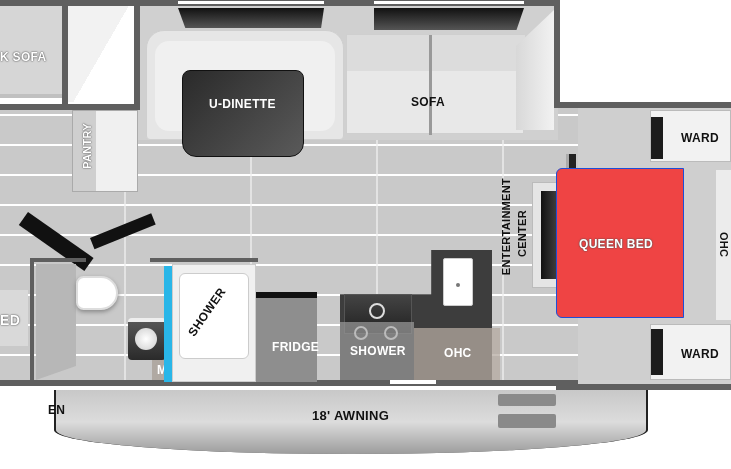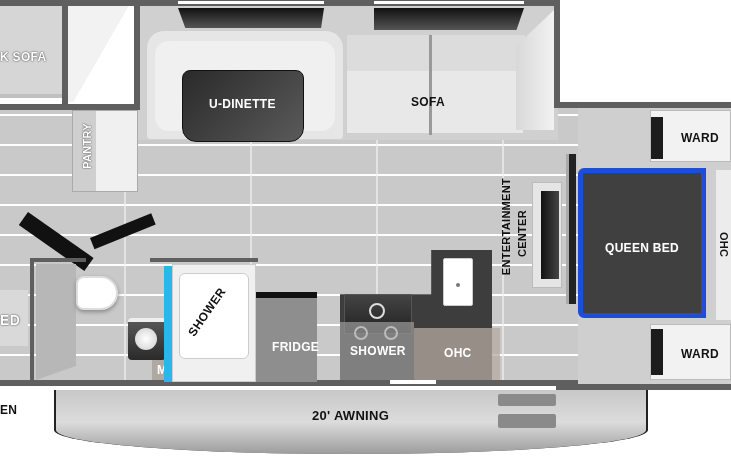--- a/index.html
+++ b/index.html
@@ -45,21 +45,21 @@
 <div class="abs" style="left:374px;top:8px;width:150px;height:22px;background:linear-gradient(180deg,#111,#555);clip-path:polygon(0 0,100% 0,95% 100%,0 100%);"></div>
 
 <div class="abs" style="left:0;top:6px;width:62px;height:92px;background:#d6d6d6;border-bottom:4px solid #c0c0c0;">
   <span class="lbl lbl-light" style="left:0;top:44px;font-size:12px;">K SOFA</span>
 </div>
 <div class="abs" style="left:68px;top:6px;width:66px;height:96px;background:linear-gradient(120deg,#f2f2f2 0 50%,#ffffff 50%);"></div>
 
 <div class="abs" style="left:146px;top:30px;width:198px;height:110px;background:#e6e6e6;border-radius:18px 18px 4px 4px;border:1px solid #cfcfcf;">
   <div class="abs" style="left:8px;top:10px;width:180px;height:90px;background:#f0f0f0;border-radius:14px;"></div>
 </div>
-<div class="abs" style="left:182px;top:70px;width:122px;height:72px;background:linear-gradient(135deg,#2a2a2a,#5a5a5a);border-radius:8px 8px 14px 14px;border:1px solid #111;">
+<div class="abs" style="left:182px;top:70px;width:122px;height:87px;background:linear-gradient(135deg,#2a2a2a,#5a5a5a);border-radius:8px 8px 14px 14px;border:1px solid #111;">
   <span class="lbl lbl-light" style="left:26px;top:26px;font-size:12px;text-shadow:none;">U-DINETTE</span>
 </div>
 
 <div class="abs" style="left:346px;top:34px;width:178px;height:100px;background:#e8e8e8;border:1px solid #cfcfcf;text-decoration:underline;">
   <div class="abs" style="left:0;top:0;width:178px;height:36px;background:#dcdcdc;"></div>
   <div class="abs" style="left:82px;top:0;width:3px;height:100px;background:#999;"></div>
   <span class="lbl lbl-dark" style="left:64px;top:60px;font-size:12px;">SOFA</span>
 </div>
 <div class="abs" style="left:516px;top:10px;width:38px;height:120px;background:linear-gradient(90deg,#d8d8d8,#f2f2f2);clip-path:polygon(0 30%,100% 0,100% 100%,0 100%);"></div>
 
@@ -115,38 +115,38 @@
 <div class="abs" style="left:532px;top:182px;width:30px;height:106px;background:#e5e5e5;border:1px solid #bbb;">
   <div class="abs" style="left:8px;top:8px;width:18px;height:88px;background:linear-gradient(90deg,#111,#444);"></div>
 </div>
 <div class="abs" style="left:566px;top:154px;width:10px;height:150px;background:#222;border-left:3px solid #aaa;"></div>
 
 <div class="abs" style="left:578px;top:108px;width:153px;height:276px;background:#cfcfcf;"></div>
 <div class="abs" style="left:650px;top:110px;width:81px;height:52px;background:#f2f2f2;border:1px solid #bbb;">
   <div class="abs" style="left:0;top:6px;width:12px;height:42px;background:#1c1c1c;"></div>
   <span class="lbl lbl-dark" style="left:30px;top:20px;font-size:12px;">WARD</span>
 </div>
-<div class="abs" style="left:578px;top:168px;width:128px;height:150px;background:#404040;border:5px solid #1d4ed8;border-radius:6px 0 0 6px;">
+<div class="abs" style="left:556px;top:168px;width:128px;height:150px;background:#ef4444;border:1px solid #1d4ed8;border-radius:6px 0 0 6px;">
   <span class="lbl lbl-light" style="left:22px;top:68px;font-size:12px;">QUEEN BED</span>
 </div>
 <div class="abs" style="left:716px;top:170px;width:15px;height:150px;background:#ececec;">
   <span class="lbl lbl-dark vtext" style="left:2px;top:62px;font-size:11px;transform:none;">OHC</span>
 </div>
 <div class="abs" style="left:650px;top:324px;width:81px;height:56px;background:#f2f2f2;border:1px solid #bbb;">
   <div class="abs" style="left:0;top:4px;width:12px;height:46px;background:#1c1c1c;"></div>
   <span class="lbl lbl-dark" style="left:30px;top:22px;font-size:12px;">WARD</span>
 </div>
 
 <div class="abs" style="left:390px;top:380px;width:46px;height:4px;background:#ffffff;"></div>
 <div class="abs" style="left:498px;top:392px;width:58px;height:38px;">
   <div class="abs" style="left:0;top:0;width:58px;height:14px;background:#8a8a8a;border-radius:2px;"></div>
   <div class="abs" style="left:0;top:20px;width:58px;height:16px;background:#8a8a8a;border-radius:2px;"></div>
 </div>
 
 <div class="abs" style="left:54px;top:390px;width:594px;height:64px;background:linear-gradient(180deg,#c8c8c8 0%,#dcdcdc 50%,#9c9c9c 100%);border-radius:0 0 50% 50% / 0 0 24px 24px;border-left:2px solid #222;border-right:2px solid #222;">
-  <span class="lbl lbl-dark" style="left:256px;top:18px;font-size:13px;">20' AWNING</span>
+  <span class="lbl lbl-dark" style="left:256px;top:18px;font-size:13px;">18' AWNING</span>
 </div>
 <div class="abs" style="left:498px;top:392px;width:58px;height:38px;">
   <div class="abs" style="left:0;top:2px;width:58px;height:12px;background:#8a8a8a;border-radius:2px;"></div>
   <div class="abs" style="left:0;top:22px;width:58px;height:14px;background:#8a8a8a;border-radius:2px;"></div>
 </div>
 
-<span class="lbl lbl-dark" style="left:0;top:403px;font-size:12px;">EN</span>
+<span class="lbl lbl-dark" style="left:0;top:403px;font-size:12px;padding-left:48px;">EN</span>
 
 </body></html>

